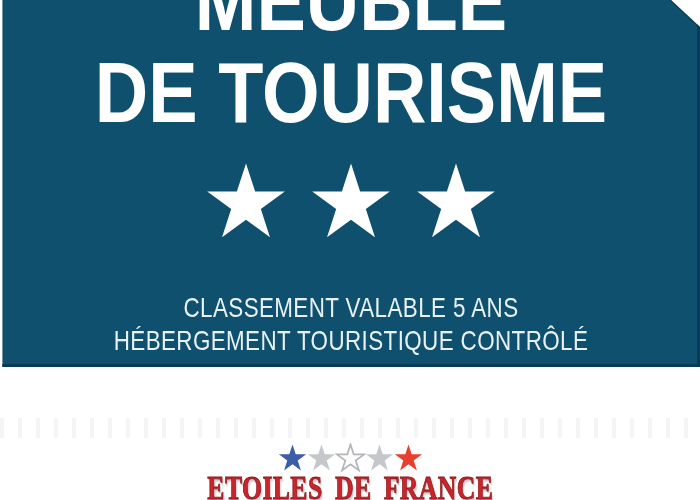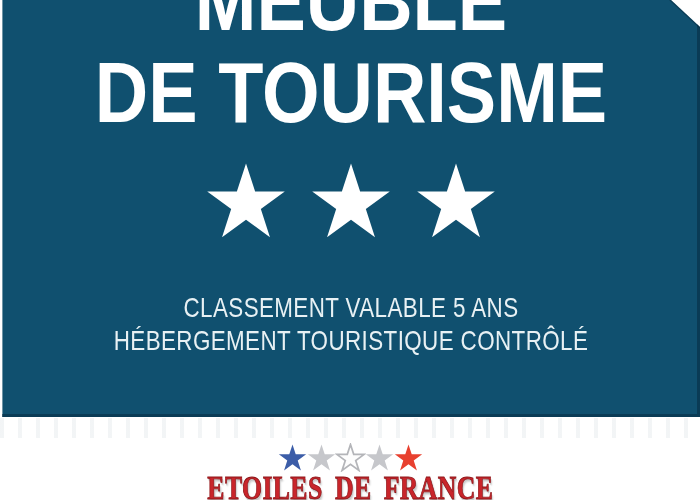--- a/index.html
+++ b/index.html
@@ -3,21 +3,21 @@
 <meta charset="utf-8">
 <style>
   html,body{margin:0;padding:0;}
   body{
     width:700px;height:500px;overflow:hidden;position:relative;
     background:#ffffff;
     font-family:"Liberation Sans", sans-serif;
   }
   
   .panel{
-    position:absolute;left:2px;top:0;width:698px;height:417px;
+    position:absolute;left:2px;top:0;width:698px;height:367px;
     background:var(--panel-bg,#10506F);
     clip-path:polygon(0 0, calc(100% - 29px) 0, 100% 27px, 100% 100%, 0 100%);
     box-shadow:inset -3px -3px 0 rgba(5,42,63,0.55), inset 1px 0 0 rgba(190,205,212,0.55);
   }
   .corner-edge{
     position:absolute;left:661px;top:11px;width:46px;height:4px;
     background:rgba(7,38,56,0.45);
     transform:rotate(42.9deg);
   }
   .plaque-title{

